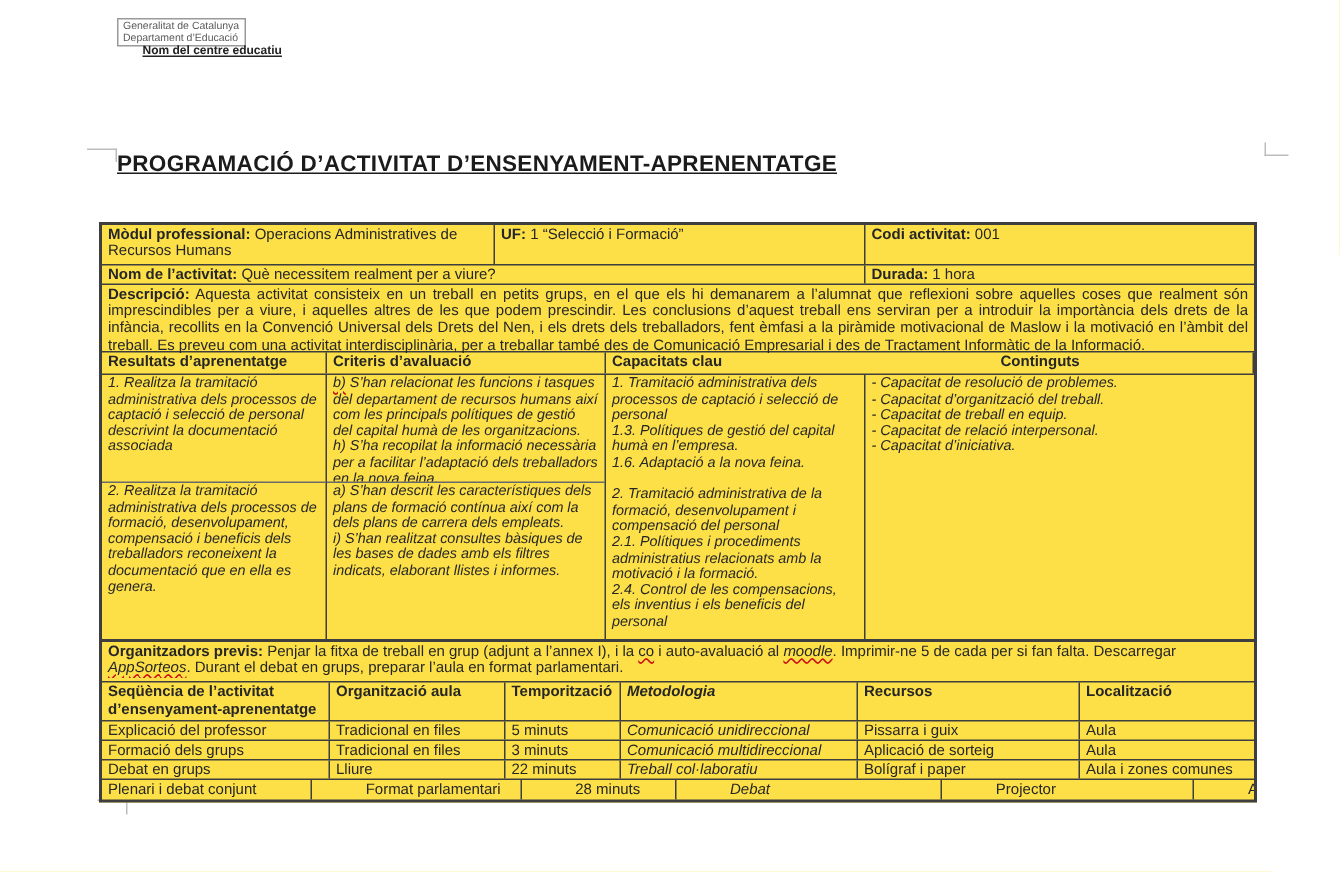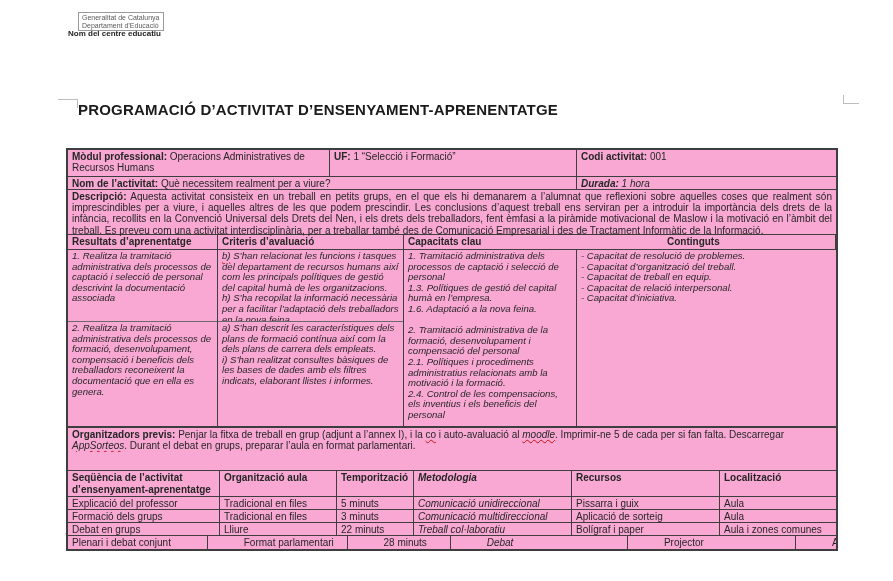--- a/index.html
+++ b/index.html
@@ -3,65 +3,65 @@
 <meta charset="utf-8">
 <style>
   * { margin:0; padding:0; box-sizing:border-box; }
   html,body { width:893px; height:581px; background:#ffffff;
     font-family:"Liberation Sans", sans-serif; color:#262626; }
   .page { position:relative; width:893px; height:581px; overflow:hidden; }
 
   
   .logo-box { position:absolute; left:78px; top:12px; width:86px;
     border:1px solid #9a9a9a; padding:1px 3px; font-size:7px; line-height:7.5px; color:#5a5a5a; }
-  .center-name { position:absolute; left:68px; top:29px; font-size:8px; font-weight:bold; color:#222; }
+  .center-name { position:absolute; left:95px; top:29px; font-size:8px; font-weight:bold; color:#222;text-decoration:underline; }
 
   .doc-title { position:absolute; left:78px; top:101px; font-size:15px; font-weight:bold;
-    letter-spacing:.2px; color:#1b1b1b; }
+    letter-spacing:.2px; color:#1b1b1b;text-decoration:underline; }
 
   
   .mark { position:absolute; }
   .mark-tl { left:58px; top:99px; width:20px; height:9px; border-top:1px solid #bdbdbd; border-right:1px solid #bdbdbd; }
   .mark-tr { left:843px; top:95px; width:16px; height:9px; border-left:1px solid #bdbdbd; border-bottom:1px solid #bdbdbd; }
   .mark-bl { left:65px; top:533px; width:20px; height:10px; border-top:1px solid #bdbdbd; border-right:1px solid #bdbdbd; }
 
   
   .doc-table { position:absolute; left:66px; top:148px; width:772px;
-    border:2px solid #3e3e3e; background:#f9a8d4; font-size:10px; line-height:11px; }
+    border:2px solid #3e3e3e; background:#fde047; font-size:10px; line-height:11px; }
   .band { display:flex; border-bottom:1px solid #3e3e3e; }
   .band:last-child { border-bottom:none;gap:32px; }
   .cell { padding:1px 4px 1px 4px; overflow:hidden; }
   .vr { border-right:1px solid #3e3e3e; }
   .b { font-weight:bold; }
   .pre { white-space:pre-line; }
   .just { text-align:justify; }
 
   .band-a { height:27px; }
   .band-a .c1 { width:262px; }
   .band-a .c2 { width:247px; }
   .band-a .c3 { flex:1; }
 
   .band-b { height:13px; }
   .band-b .c1 { width:509px; }
-  .band-b .c2 { flex:1;font-style:italic; }
+  .band-b .c2 { flex:1; }
 
   .band-c { height:45px; display:block; }
   .band-c .cell { line-height:11.2px; }
 
   .band-dh { height:15px; }
   .band-db { height:178px; border-bottom:2px solid #3e3e3e; }
   .mcol1 { width:150px; display:flex; flex-direction:column; }
   .mcol2 { width:186px; display:flex; flex-direction:column; }
   .mcol3 { width:173px; }
   .mcol4 { flex:1; }
   .mtop { height:72px; border-bottom:1.5px solid #6a6a6a; }
   .mbot { flex:1; }
   .mbody { font-size:9.6px; line-height:10.6px;font-style:italic; }
 
-  .band-e { height:43px; display:block; }
+  .band-e { height:27px; display:block; }
 
   .band-fh { height:26px; }
   .band-fr { height:13px; }
   .f1 { width:152px; }
   .f2 { width:117px; }
   .f3 { width:77px; }
   .f4 { width:158px;font-style:italic; }
   .f5 { width:148px; }
   .f6 { flex:1; }
   .band-fr .cell, .band-fh .cell { line-height:11.5px; white-space:nowrap; }

